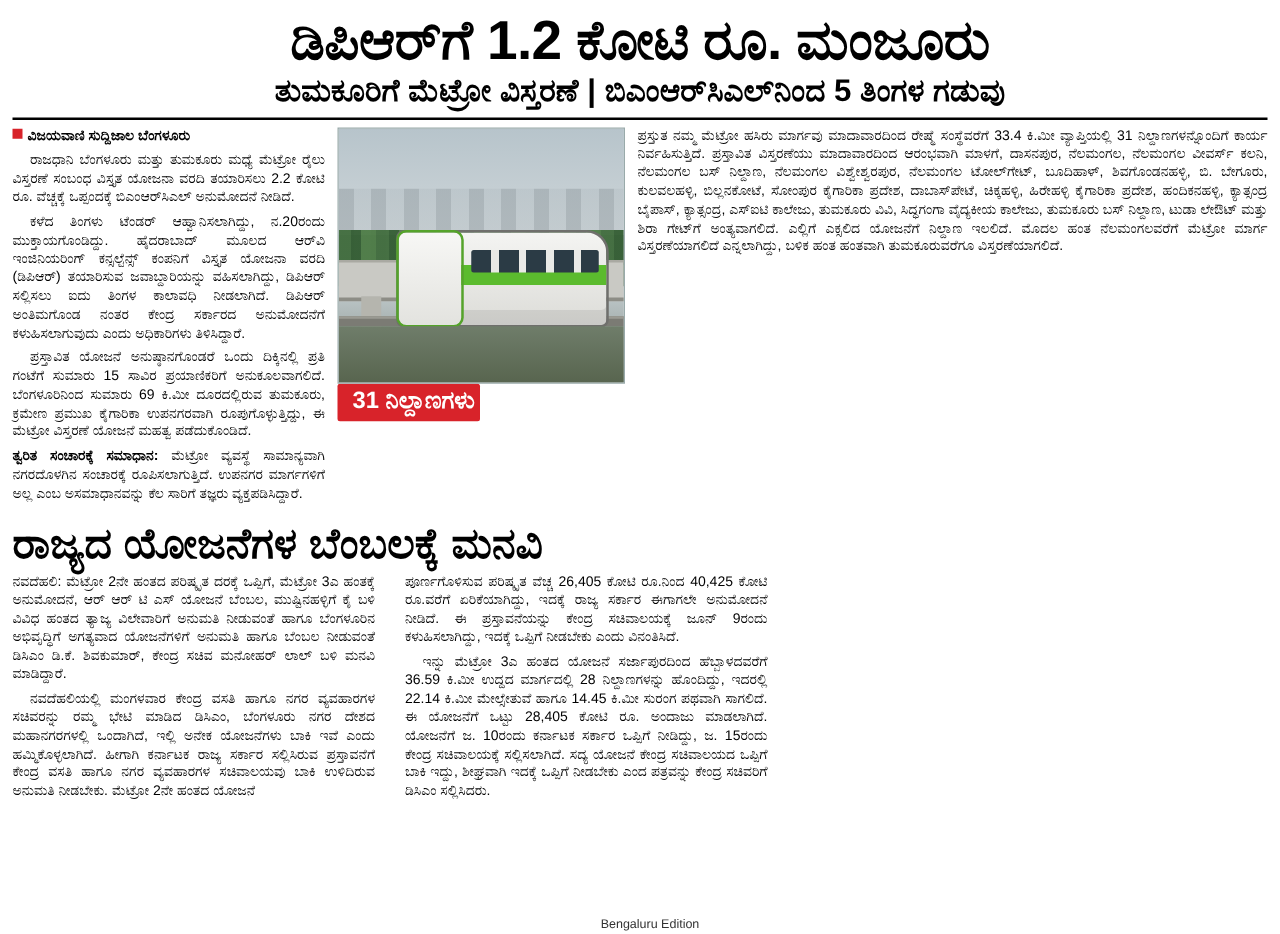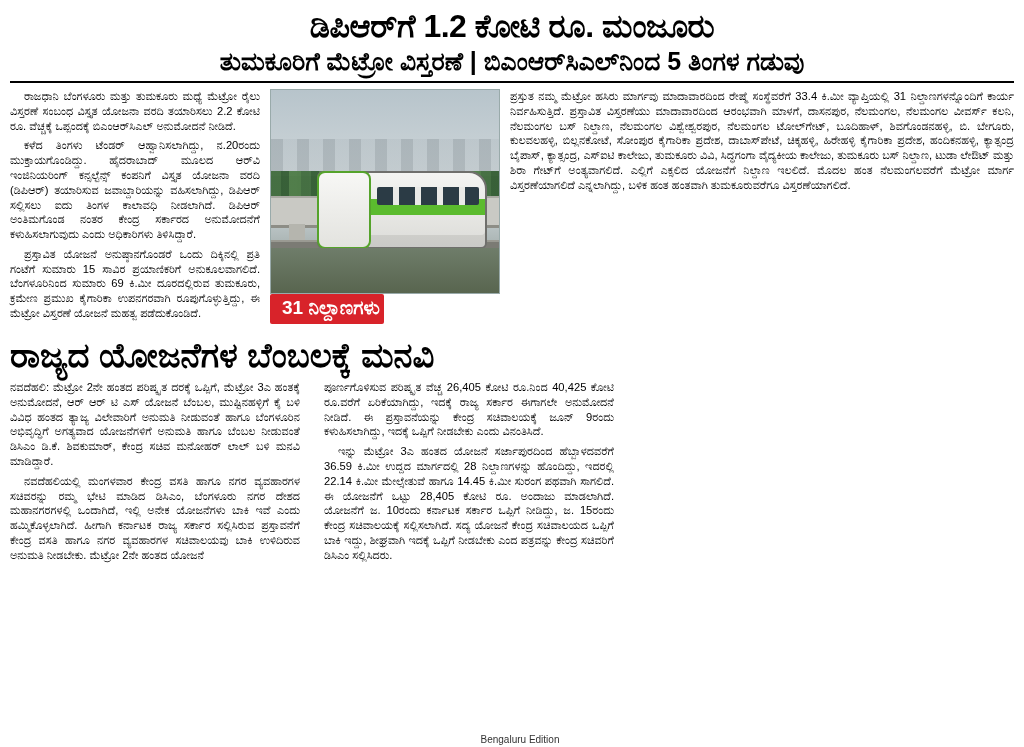--- a/index.html
+++ b/index.html
@@ -16,21 +16,21 @@
   }
   .page {
     width: 1024px; height: 747px;
     position: relative;
     padding: 6px 10px 0 10px;
   }
   
   .headline {
     font-family: "Liberation Sans", sans-serif;
     font-weight: bold;
-    font-size: 32px;
+    font-size: 44px;
     line-height: 1.05;
     letter-spacing: -0.5px;
     text-align: center;
     margin: 4px 0 2px 0;
     white-space: nowrap;
   }
   .subheadline {
     font-weight: bold;
     font-size: 25px;
     line-height: 1.1;
@@ -239,23 +239,30 @@
 
 <div class="page">
 
   <h1 class="headline">ಡಿಪಿಆರ್‌ಗೆ 1.2 ಕೋಟಿ ರೂ. ಮಂಜೂರು</h1>
   <h2 class="subheadline">ತುಮಕೂರಿಗೆ ಮೆಟ್ರೋ ವಿಸ್ತರಣೆ | ಬಿಎಂಆರ್‌ಸಿಎಲ್‌ನಿಂದ 5 ತಿಂಗಳ ಗಡುವು</h2>
   <hr class="rule">
 
   <div class="top-area">
 
     <div class="col-left">
+      <p class="body noindent">
+        <span class="lead-mark"></span><span class="bold-run">ವಿಜಯವಾಣಿ ಸುದ್ದಿಜಾಲ ಬೆಂಗಳೂರು</span>
+      </p>
       <p class="body">ರಾಜಧಾನಿ ಬೆಂಗಳೂರು ಮತ್ತು ತುಮಕೂರು ಮಧ್ಯೆ ಮೆಟ್ರೋ ರೈಲು ವಿಸ್ತರಣೆ ಸಂಬಂಧ ವಿಸ್ತೃತ ಯೋಜನಾ ವರದಿ ತಯಾರಿಸಲು 2.2 ಕೋಟಿ ರೂ. ವೆಚ್ಚಕ್ಕೆ ಒಪ್ಪಂದಕ್ಕೆ ಬಿಎಂಆರ್‌ಸಿಎಲ್ ಅನುಮೋದನೆ ನೀಡಿದೆ.</p>
       <p class="body">ಕಳೆದ ತಿಂಗಳು ಟೆಂಡರ್ ಆಹ್ವಾನಿಸಲಾಗಿದ್ದು, ನ.20ರಂದು ಮುಕ್ತಾಯಗೊಂಡಿದ್ದು. ಹೈದರಾಬಾದ್ ಮೂಲದ ಆರ್‌ವಿ ಇಂಜಿನಿಯರಿಂಗ್ ಕನ್ಸಲ್ಟೆನ್ಸ್ ಕಂಪನಿಗೆ ವಿಸ್ತೃತ ಯೋಜನಾ ವರದಿ (ಡಿಪಿಆರ್) ತಯಾರಿಸುವ ಜವಾಬ್ದಾರಿಯನ್ನು ವಹಿಸಲಾಗಿದ್ದು, ಡಿಪಿಆರ್ ಸಲ್ಲಿಸಲು ಐದು ತಿಂಗಳ ಕಾಲಾವಧಿ ನೀಡಲಾಗಿದೆ. ಡಿಪಿಆರ್ ಅಂತಿಮಗೊಂಡ ನಂತರ ಕೇಂದ್ರ ಸರ್ಕಾರದ ಅನುಮೋದನೆಗೆ ಕಳುಹಿಸಲಾಗುವುದು ಎಂದು ಅಧಿಕಾರಿಗಳು ತಿಳಿಸಿದ್ದಾರೆ.</p>
       <p class="body">ಪ್ರಸ್ತಾವಿತ ಯೋಜನೆ ಅನುಷ್ಠಾನಗೊಂಡರೆ ಒಂದು ದಿಕ್ಕಿನಲ್ಲಿ ಪ್ರತಿ ಗಂಟೆಗೆ ಸುಮಾರು 15 ಸಾವಿರ ಪ್ರಯಾಣಿಕರಿಗೆ ಅನುಕೂಲವಾಗಲಿದೆ. ಬೆಂಗಳೂರಿನಿಂದ ಸುಮಾರು 69 ಕಿ.ಮೀ ದೂರದಲ್ಲಿರುವ ತುಮಕೂರು, ಕ್ರಮೇಣ ಪ್ರಮುಖ ಕೈಗಾರಿಕಾ ಉಪನಗರವಾಗಿ ರೂಪುಗೊಳ್ಳುತ್ತಿದ್ದು, ಈ ಮೆಟ್ರೋ ವಿಸ್ತರಣೆ ಯೋಜನೆ ಮಹತ್ವ ಪಡೆದುಕೊಂಡಿದೆ.</p>
+      <p class="body noindent">
+        <span class="bold-run">ತ್ವರಿತ ಸಂಚಾರಕ್ಕೆ ಸಮಾಧಾನ:</span>
+        <span>ಮೆಟ್ರೋ ವ್ಯವಸ್ಥೆ ಸಾಮಾನ್ಯವಾಗಿ ನಗರದೊಳಗಿನ ಸಂಚಾರಕ್ಕೆ ರೂಪಿಸಲಾಗುತ್ತಿದೆ. ಉಪನಗರ ಮಾರ್ಗಗಳಿಗೆ ಅಲ್ಲ ಎಂಬ ಅಸಮಾಧಾನವನ್ನು ಕೆಲ ಸಾರಿಗೆ ತಜ್ಞರು ವ್ಯಕ್ತಪಡಿಸಿದ್ದಾರೆ.</span>
+      </p>
     </div>
 
     <div class="col-mid">
       <div class="photo">
         <div class="sky"></div>
         <div class="skyline"></div>
         <div class="trees"></div>
         <div class="viaduct"></div>
         <div class="pier" style="left:18px"></div>
         <div class="pier" style="left:108px"></div>

